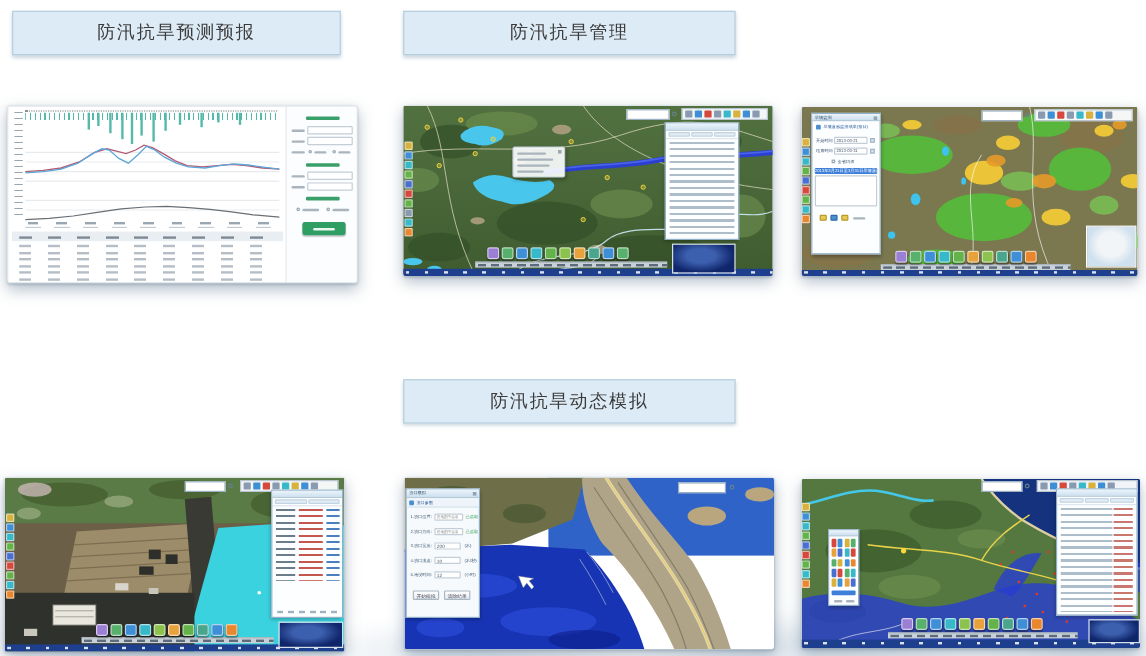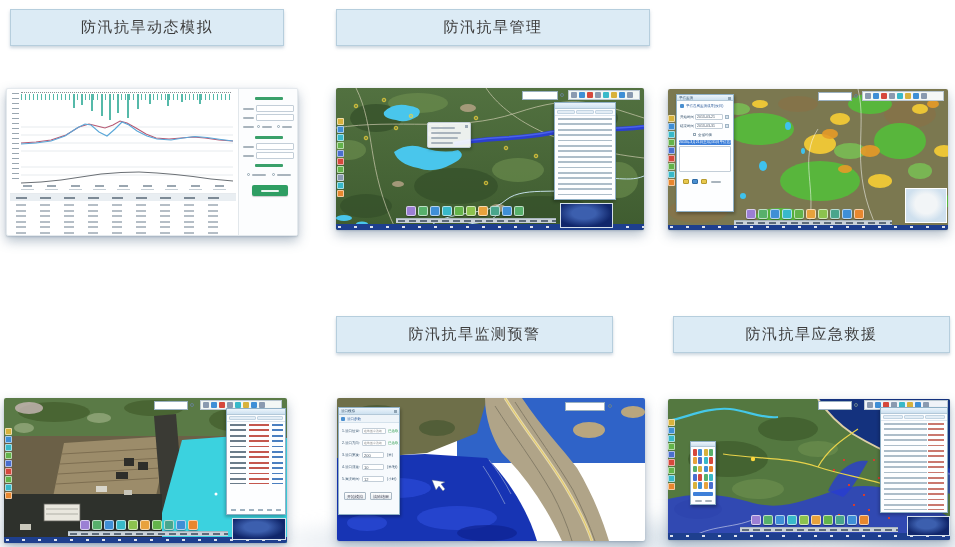--- a/index.html
+++ b/index.html
@@ -63,30 +63,27 @@
 <body>
 
 <div id="root">
 
   <div class="cloud" style="left:-30px;top:500px;width:320px;height:70px;background:radial-gradient(ellipse,rgba(198,211,223,.75),rgba(198,211,223,0) 70%)"></div>
   <div class="cloud" style="left:240px;top:515px;width:300px;height:55px;background:radial-gradient(ellipse,rgba(205,216,227,.65),rgba(205,216,227,0) 70%)"></div>
   <div class="cloud" style="left:520px;top:508px;width:320px;height:62px;background:radial-gradient(ellipse,rgba(200,213,225,.7),rgba(200,213,225,0) 70%)"></div>
   <div class="cloud" style="left:790px;top:518px;width:240px;height:52px;background:radial-gradient(ellipse,rgba(205,216,227,.6),rgba(205,216,227,0) 70%)"></div>
 
   <div class="card" style="left:10px;top:9px;width:274px">
+    <span>防汛抗旱预测预报</span>
+    </div>
+  <div class="card" style="left:336px;top:9px;width:277px">
+    <span>防汛抗旱管理</span>
+    </div>
+  <div class="card" style="left:336px;top:316px;width:277px">
     <span>防汛抗旱动态模拟</span>
-    </div>
-  <div class="card" style="left:336px;top:9px;width:314px">
-    <span>防汛抗旱管理</span>
-    </div>
-  <div class="card" style="left:336px;top:316px;width:277px">
-    <span>防汛抗旱监测预警</span>
-    </div>
-  <div class="card" style="left:673px;top:316px;width:277px">
-    <span>防汛抗旱应急救援</span>
     </div>
 
   <div class="thumb" style="left:6px;top:88px;width:292px;height:148px;border:1px solid #e4e9ed">
 
     <div class="abs" style="left:5px;top:4px;width:7px;height:90px;
       background:repeating-linear-gradient(180deg,#9aa6b0 0 1.4px,rgba(0,0,0,0) 1.4px 5px)"></div>
 
     <div class="abs" style="left:14px;top:3px;width:210px;height:28px;border-top:1px dotted #8a8f94">
       <div class="abs" style="left:0;top:1px;width:210px;height:6px;
         background:repeating-linear-gradient(90deg,#55b9a9 0 1px,rgba(0,0,0,0) 1px 4px)"></div>

